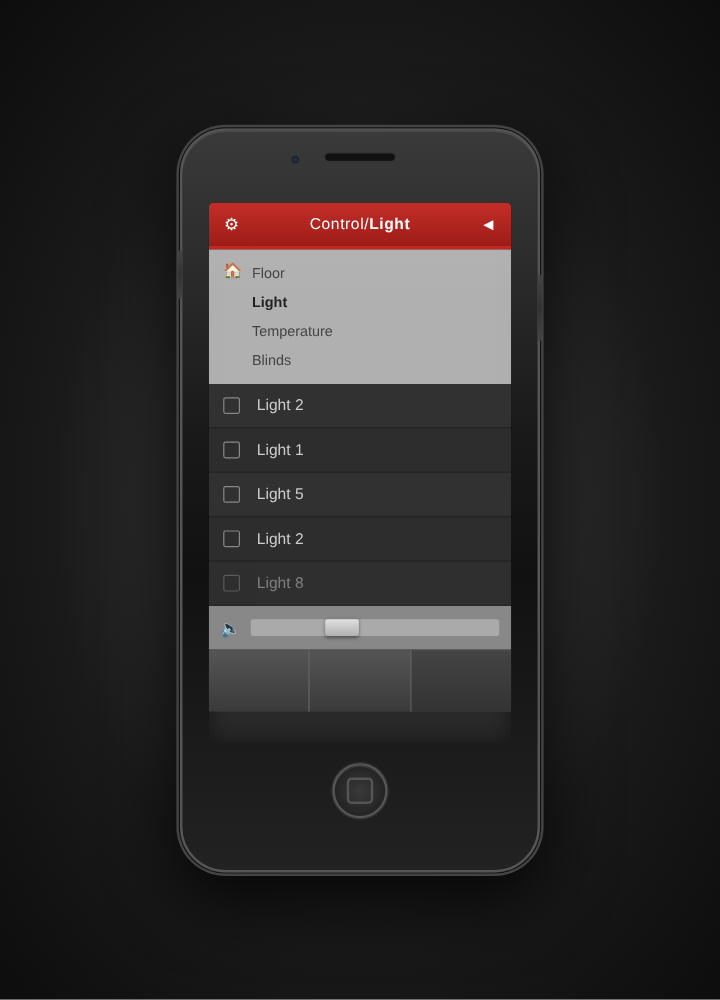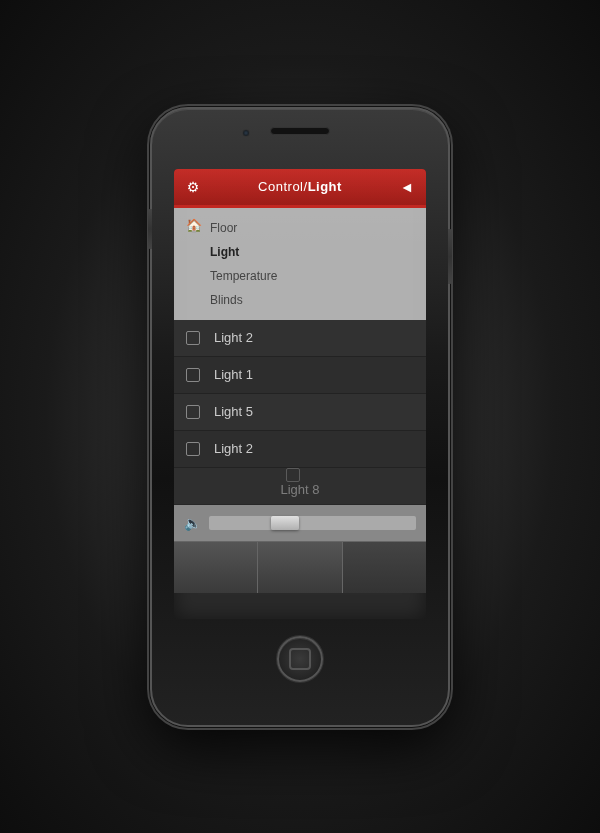--- a/index.html
+++ b/index.html
@@ -182,21 +182,20 @@
       background: #2d2d2d;
       position: relative;
     }
 
     .light-item:nth-child(odd) {
       background: #313131;
     }
 
     .light-item.faded {
       opacity: 0.5;
-      flex-direction: column;
     }
 
     .checkbox-icon {
       width: 14px;
       height: 14px;
       border: 1.5px solid #888;
       border-radius: 2px;
       margin-right: 14px;
       flex-shrink: 0;
       background: transparent;

